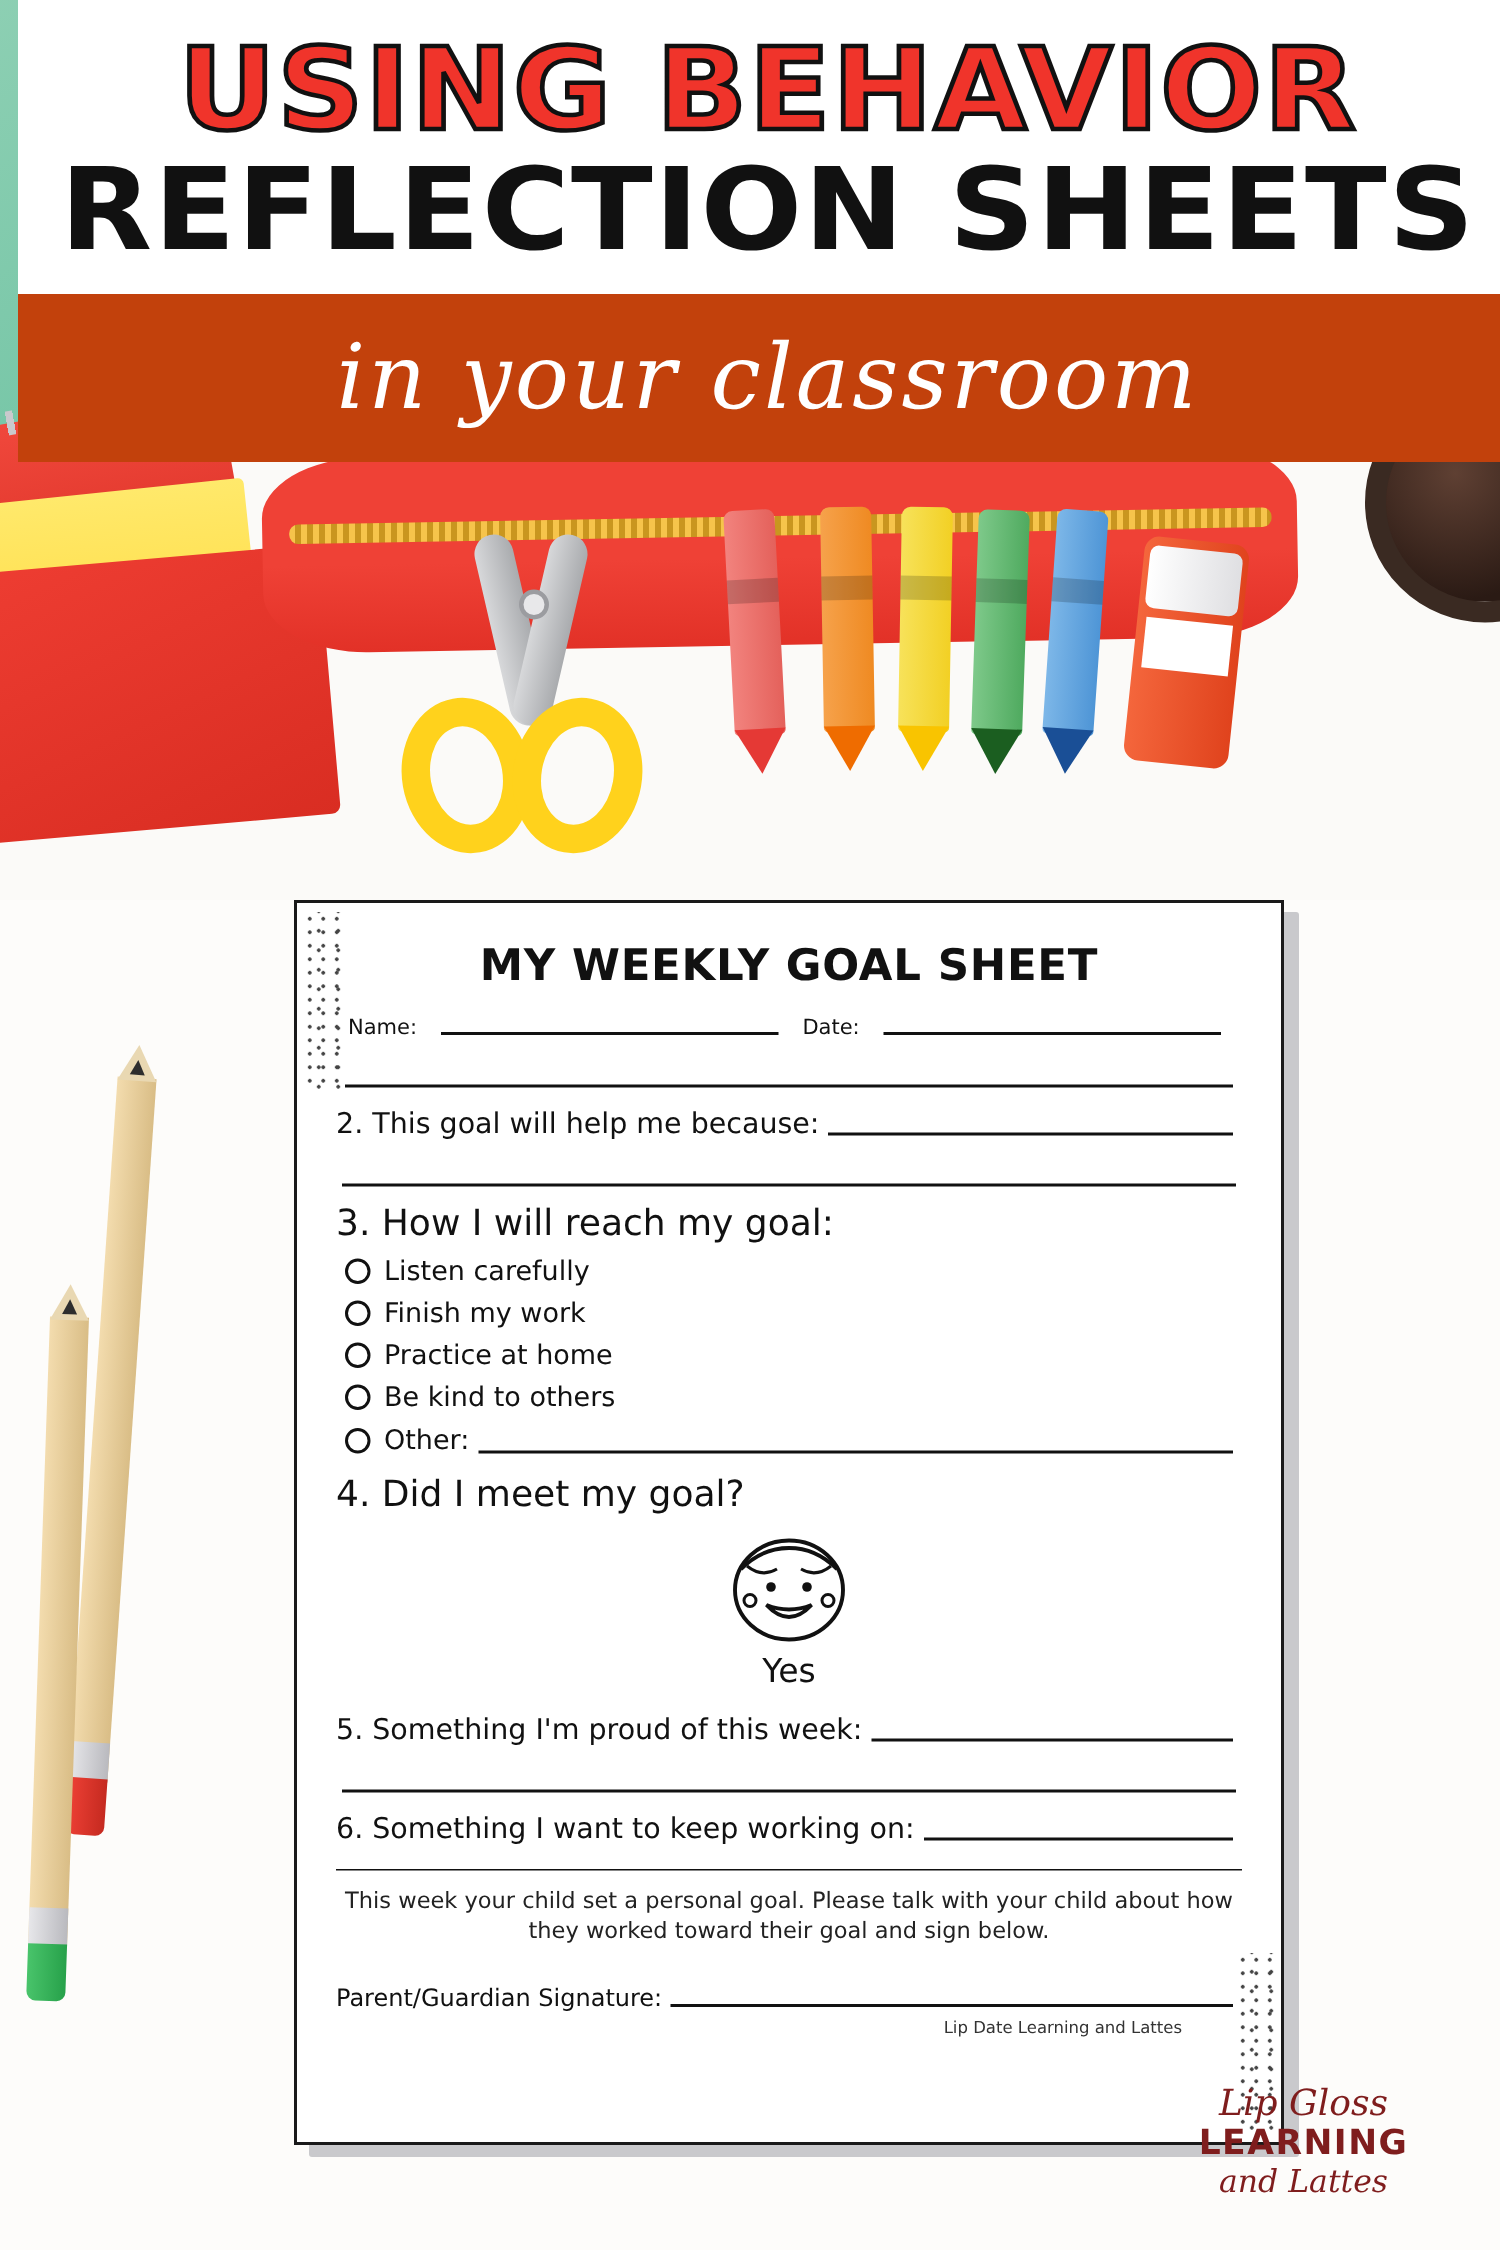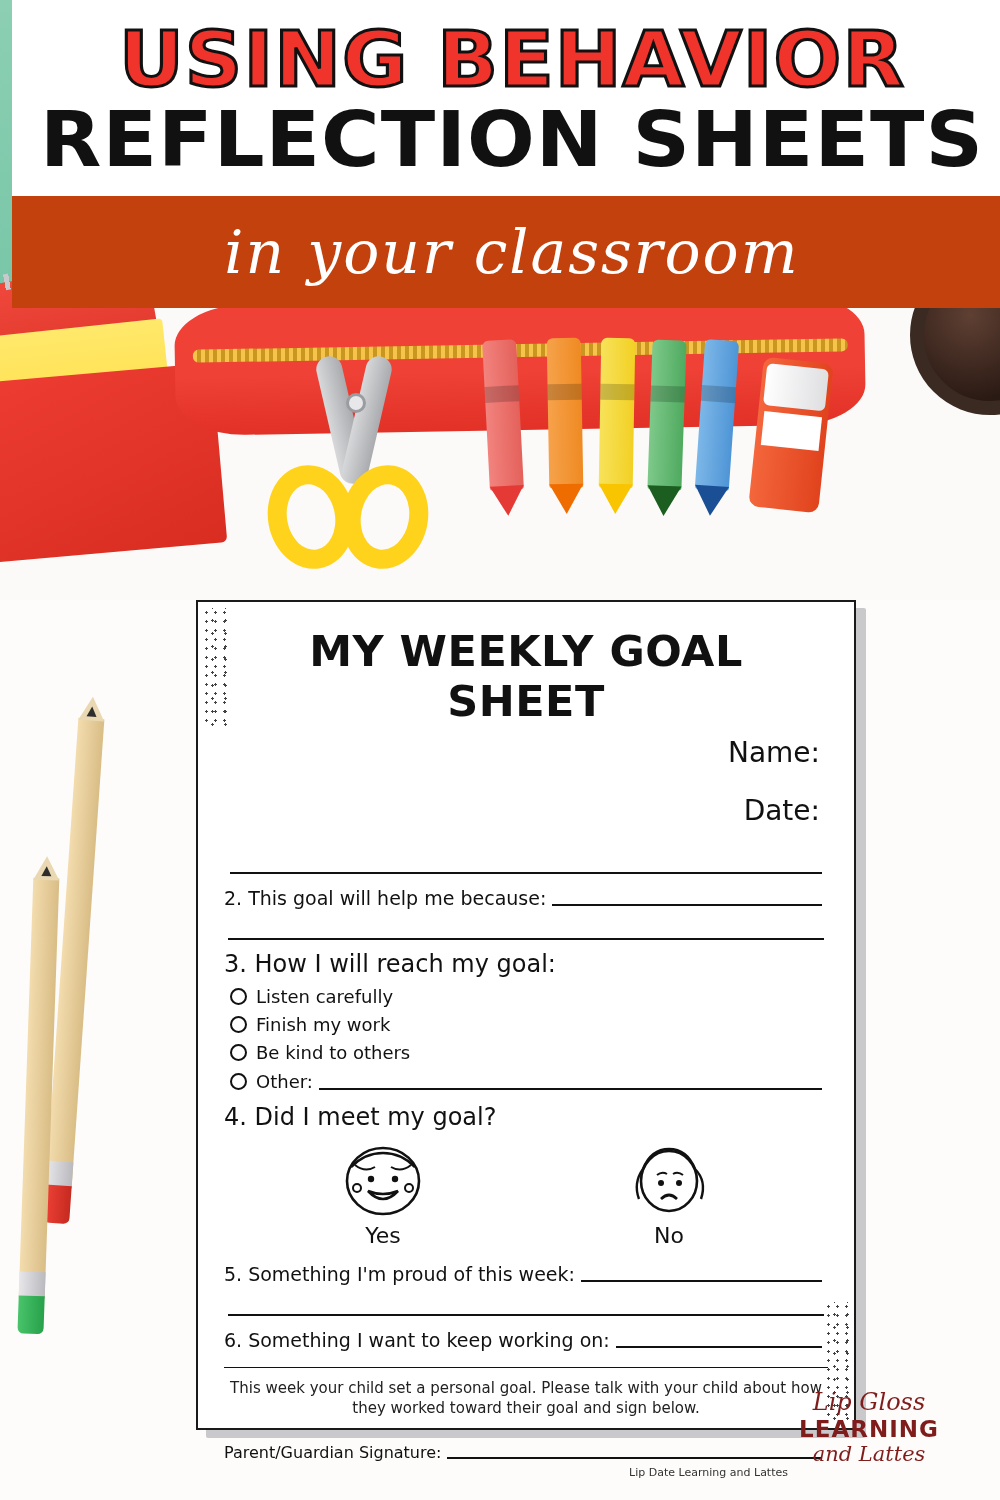--- a/index.html
+++ b/index.html
@@ -202,29 +202,29 @@
       radial-gradient(circle, #222 1px, transparent 1.4px);
     background-size: 9px 9px, 13px 13px;
     background-position: 0 0, 4px 6px;
     opacity: .85;
   }
   .speckle-l { left: 4px; top: 6px; }
   .speckle-r { right: 4px; bottom: 6px; }
 
   .ws-title {
     text-align: center;
-    font-size: 43px;
+    font-size: 29px;
     font-weight: bold;
     letter-spacing: .5px;
     margin: 8px 0 10px;
   }
   .row { display: flex; align-items: flex-end; font-size: 19px; margin-bottom: 9px; }
   .lbl { white-space: nowrap; }
   .fill { flex: 1; border-bottom: 2px solid #111; height: 20px; margin: 0 6px 3px; }
-  .namedate { display: flex; align-items: flex-end; gap: 10px; font-size: 28px; margin: 0 8px 12px; flex-direction: column; }
+  .namedate { display: flex; align-items: flex-end; gap: 10px; font-size: 14px; margin: 0 8px 12px; }
   .q { font-size: 24px; margin-top: 10px; display: flex; align-items: flex-end; }
   .underline-full { border-bottom: 2px solid #111; height: 22px; margin: 4px 4px 0; }
   .options { margin: 8px 0 4px 6px; }
   .opt { display: flex; align-items: center; font-size: 18px; margin-bottom: 7px; }
   .circle {
     width: 17px; height: 17px; border: 2.5px solid #111; border-radius: 50%;
     margin-right: 9px; flex: 0 0 auto;
   }
   .faces { display: flex; justify-content: space-around; margin: 10px 16px 0; }
   .face-item { text-align: center; width: 160px; }
@@ -352,20 +352,24 @@
     <div class="q">3. How I will reach my goal:</div>
 
     <div class="options">
       <div class="opt">
         <span class="circle"></span>
         <span>Listen carefully</span>
       </div>
       <div class="opt">
         <span class="circle"></span>
         <span>Finish my work</span>
+      </div>
+      <div class="opt">
+        <span class="circle"></span>
+        <span>Practice at home</span>
       </div>
       <div class="opt">
         <span class="circle"></span>
         <span>Be kind to others</span>
       </div>
       <div class="opt">
         <span class="circle"></span>
         <span>Other:</span>
         <span class="fill"></span>
       </div>
@@ -381,32 +385,20 @@
           <path d="M20 24 q10 8 20 2" fill="none" stroke="#111" stroke-width="2"></path>
           <path d="M56 26 q10 6 20 -2" fill="none" stroke="#111" stroke-width="2"></path>
           <circle cx="36" cy="38" r="3.2" fill="#111"></circle>
           <circle cx="60" cy="38" r="3.2" fill="#111"></circle>
           <path d="M33 50 q15 16 30 0 q-15 6 -30 0 z" fill="none" stroke="#111" stroke-width="2.6"></path>
           <circle cx="22" cy="47" r="4" fill="none" stroke="#111" stroke-width="2"></circle>
           <circle cx="74" cy="47" r="4" fill="none" stroke="#111" stroke-width="2"></circle>
         </svg>
         <div class="face-label">Yes</div>
       </div>
-      <div class="face-item">
-        <svg class="face-svg" width="96" height="78" viewBox="0 0 96 78">
-          <ellipse cx="48" cy="40" rx="28" ry="30" fill="none" stroke="#111" stroke-width="2.6"></ellipse>
-          <path d="M22 28 q8 -20 26 -20 q18 0 26 20" fill="none" stroke="#111" stroke-width="2.6"></path>
-          <path d="M22 28 q-10 14 -4 30 M74 28 q12 12 6 30" fill="none" stroke="#111" stroke-width="2.4"></path>
-          <path d="M36 34 q5 -4 10 -1 M52 33 q5 -3 10 1" fill="none" stroke="#111" stroke-width="2"></path>
-          <circle cx="40" cy="42" r="3" fill="#111"></circle>
-          <circle cx="58" cy="42" r="3" fill="#111"></circle>
-          <path d="M40 58 q8 -8 16 0" fill="none" stroke="#111" stroke-width="2.6"></path>
-        </svg>
-        <div class="face-label">No</div>
-      </div>
     </div>
 
     <div class="row" style="margin-top:14px">
       <span class="lbl">5. Something I'm proud of this week:</span>
       <span class="fill"></span>
     </div>
     <div class="underline-full"></div>
 
     <div class="row" style="margin-top:12px">
       <span class="lbl">6. Something I want to keep working on:</span>

